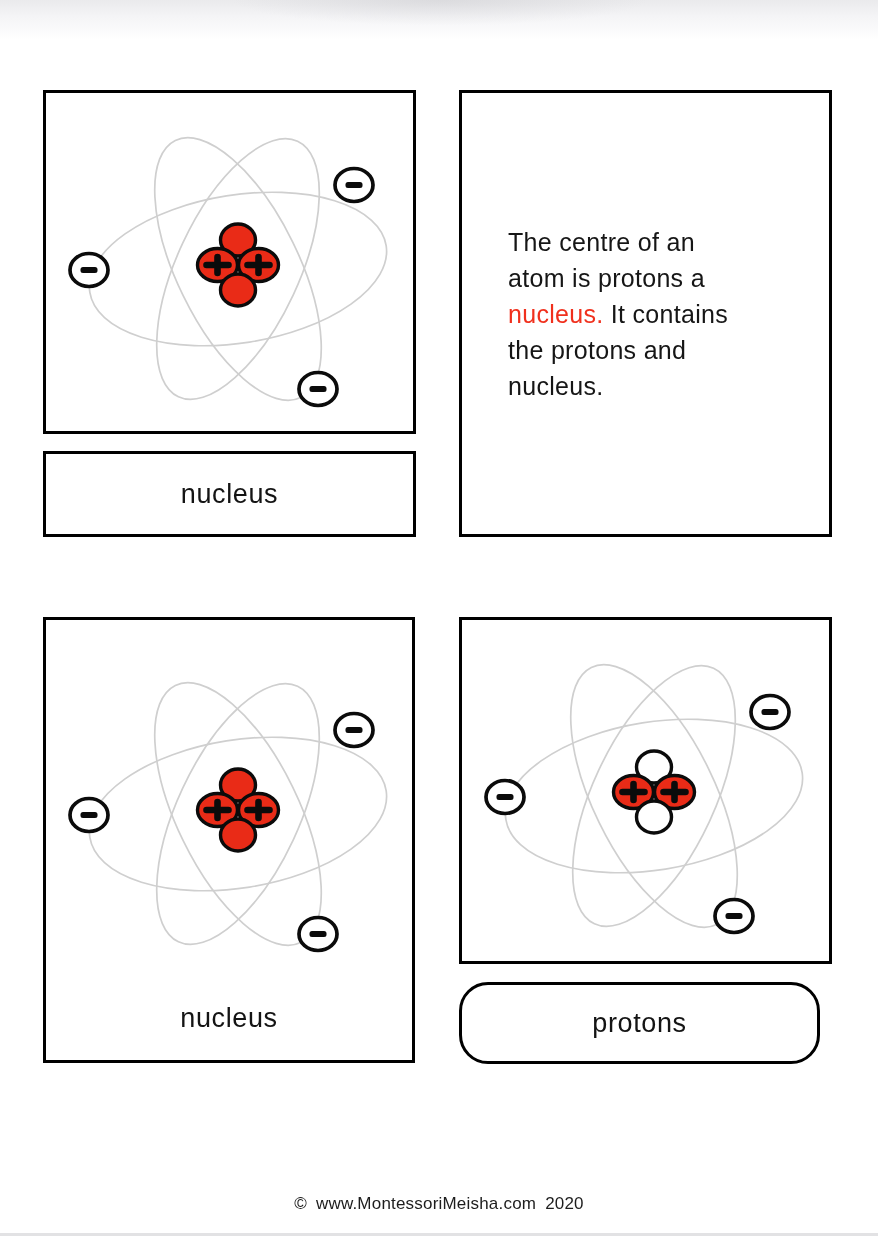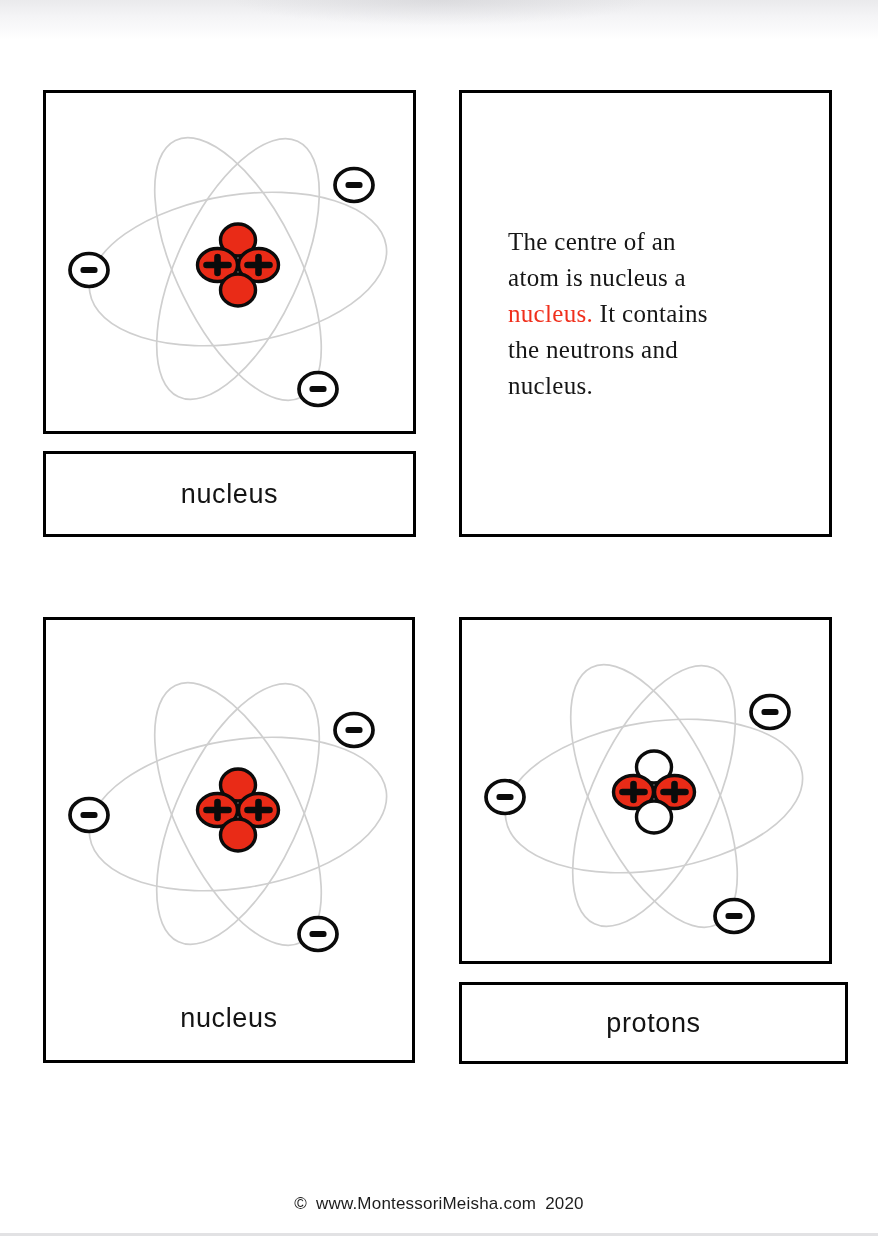--- a/index.html
+++ b/index.html
@@ -22,21 +22,21 @@
     position:absolute;left:0;bottom:0;width:878px;height:3px;background:#e2e2e4;
   }
   .card{
     position:absolute;background:#fff;border:3px solid #000;box-sizing:border-box;
   }
   #card-nucleus-picture{left:43px;top:90px;width:373px;height:344px;}
   #card-nucleus-label{left:43px;top:451px;width:373px;height:86px;}
   #card-definition{left:459px;top:90px;width:373px;height:447px;}
   #card-nucleus-combined{left:43px;top:617px;width:372px;height:446px;}
   #card-protons-picture{left:459px;top:617px;width:373px;height:347px;}
-  #card-protons-label{left:459px;top:982px;width:389px;height:82px;}
+  #card-protons-label{left:459px;top:982px;width:361px;height:82px;border-radius:29px;}
 
   .atom{display:block;}
   #card-nucleus-picture .atom{width:367px;height:338px;}
   #card-nucleus-combined .atom{width:367px;height:340px;margin-top:18px;}
   #card-protons-picture .atom{width:367px;height:341px;}
 
   
   .orbit{fill:none;stroke:var(--orbit,#cfcfcf);stroke-width:1.7;}
   .proton{fill:var(--red,#e92b17);stroke:#0b0b0b;stroke-width:3.4;}
   .neutron{fill:var(--neutron-fill,var(--red,#e92b17));stroke:#0b0b0b;stroke-width:3.4;}
@@ -51,21 +51,21 @@
   }
   .combined-label{
     position:absolute;left:0;right:0;bottom:26px;text-align:center;
     font-size:27px;color:#141414;letter-spacing:.6px;
   }
   #card-definition{display:flex;align-items:center;}
   .definition{
     padding-left:46px;padding-right:16px;
     font-size:25px;line-height:36px;color:#161616;letter-spacing:.3px;
   }
-  .definition .line{display:block;font-family:Liberation Serif, serif;}
+  .definition .line{display:block;}
   .red-word{color:var(--red-text,#f0301d);}
   .footer{
     position:absolute;left:0;top:1186px;width:878px;
     text-align:center;font-size:17px;color:#1d1d1d;letter-spacing:.2px;margin-top:8px;
   }
   .footer span{display:inline-block;}
   .footer .gap{width:9px;}
 </style>
 </head>
 <body>
@@ -113,23 +113,23 @@
     </svg>
   </section>
 
   <section class="card label-card" id="card-nucleus-label">
     <span class="card-label">nucleus</span>
   </section>
 
   <section class="card" id="card-definition">
     <p class="definition">
       <span class="line">The centre of an</span>
-      <span class="line">atom is nucleus a</span>
+      <span class="line">atom is protons a</span>
       <span class="line"><span class="red-word">nucleus.</span><span> It contains</span></span>
-      <span class="line">the neutrons and</span>
+      <span class="line">the protons and</span>
       <span class="line">nucleus.</span>
     </p>
   </section>
 
   <section class="card" id="card-nucleus-combined">
     <svg class="atom" viewBox="0 0 367 340">
       <use href="#atom-sym"></use>
     </svg>
     <div class="combined-label">nucleus</div>
   </section>

